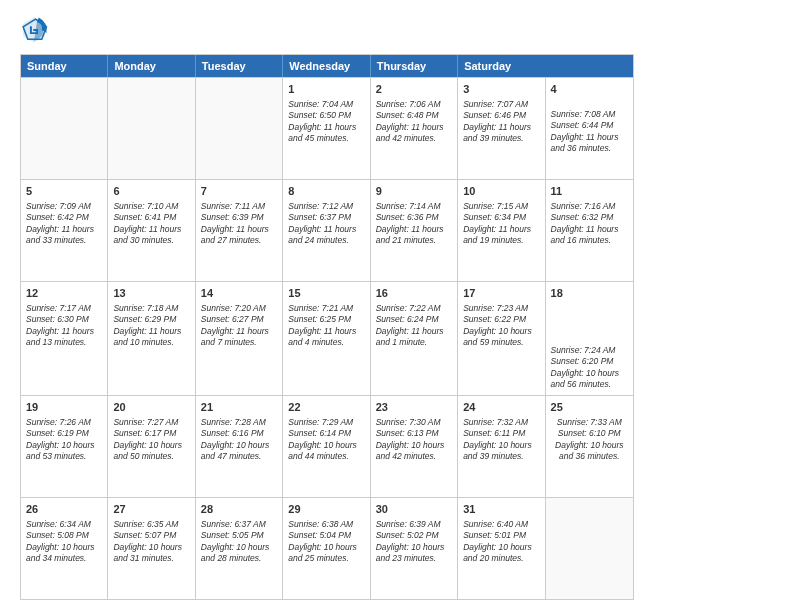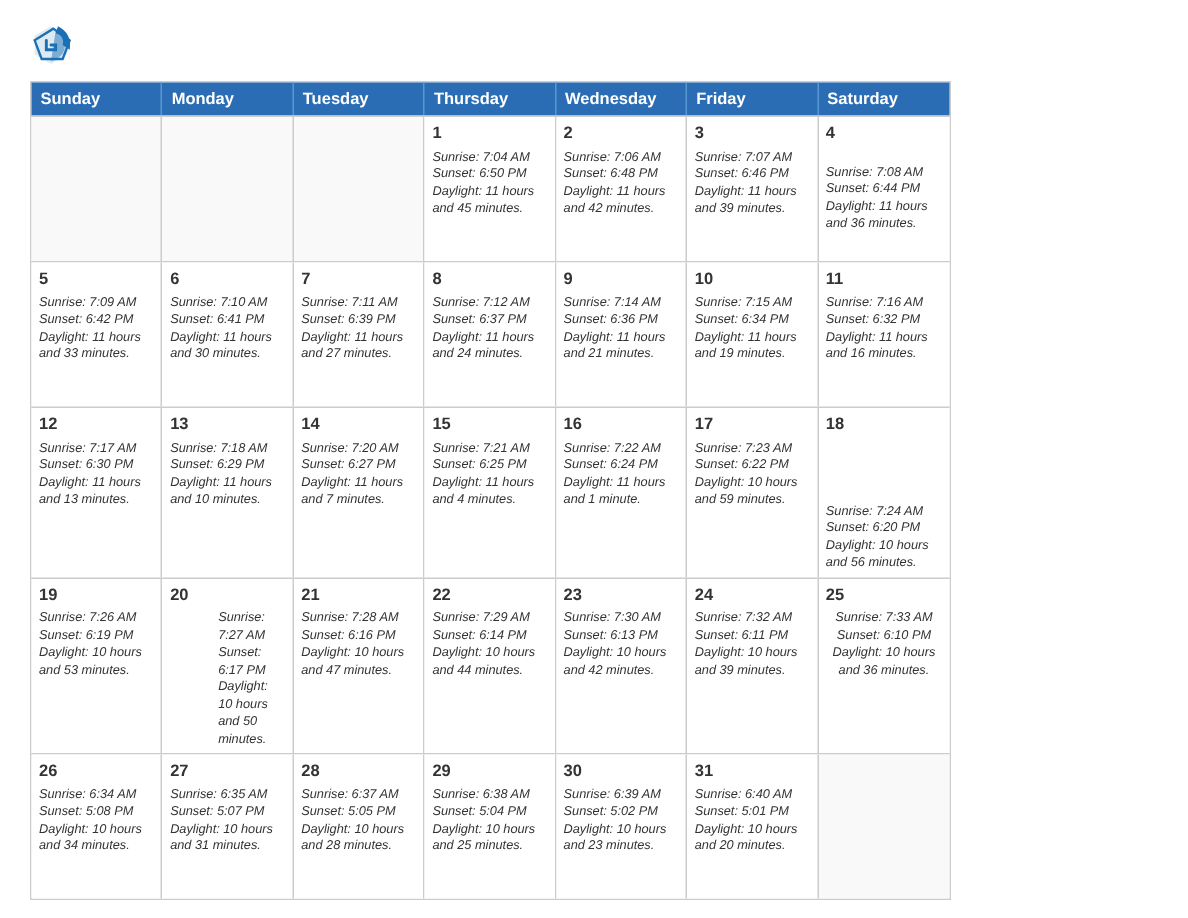--- a/index.html
+++ b/index.html
@@ -130,23 +130,22 @@
       <div class="month-title"></div>
       <div class="subtitle"></div>
     </div>
   </div>
 
   <div class="calendar">
     <div class="cal-header" id="cal-header">
         <div class="cal-header-cell">Sunday</div>
         <div class="cal-header-cell">Monday</div>
         <div class="cal-header-cell">Tuesday</div>
+        <div class="cal-header-cell">Wednesday</div>
         <div class="cal-header-cell">Thursday</div>
-        <div class="cal-header-cell">Wednesday</div>
-        <div class="cal-header-cell">Friday</div>
         <div class="cal-header-cell">Saturday</div>
       </div>
     <div class="cal-body" id="cal-body">
         <div class="cal-row">
           <div class="cal-cell empty"></div>
           <div class="cal-cell empty"></div>
           <div class="cal-cell empty"></div>
           <div class="cal-cell">
             <span class="day-num">1</span>
             <div class="cell-info" style="white-space: pre-line;">Sunrise: 7:04 AM
@@ -281,21 +280,21 @@
         <div class="cal-row">
           <div class="cal-cell">
             <span class="day-num">19</span>
             <div class="cell-info" style="white-space: pre-line;">Sunrise: 7:26 AM
 Sunset: 6:19 PM
 Daylight: 10 hours
 and 53 minutes.</div>
           </div>
           <div class="cal-cell">
             <span class="day-num">20</span>
-            <div class="cell-info" style="white-space: pre-line; margin-left: 32px;">Sunrise: 7:27 AM
+            <div class="cell-info" style="white-space: pre-line;">Sunrise: 7:27 AM
 Sunset: 6:17 PM
 Daylight: 10 hours
 and 50 minutes.</div>
           </div>
           <div class="cal-cell">
             <span class="day-num">21</span>
             <div class="cell-info" style="white-space: pre-line;">Sunrise: 7:28 AM
 Sunset: 6:16 PM
 Daylight: 10 hours
 and 47 minutes.</div>

